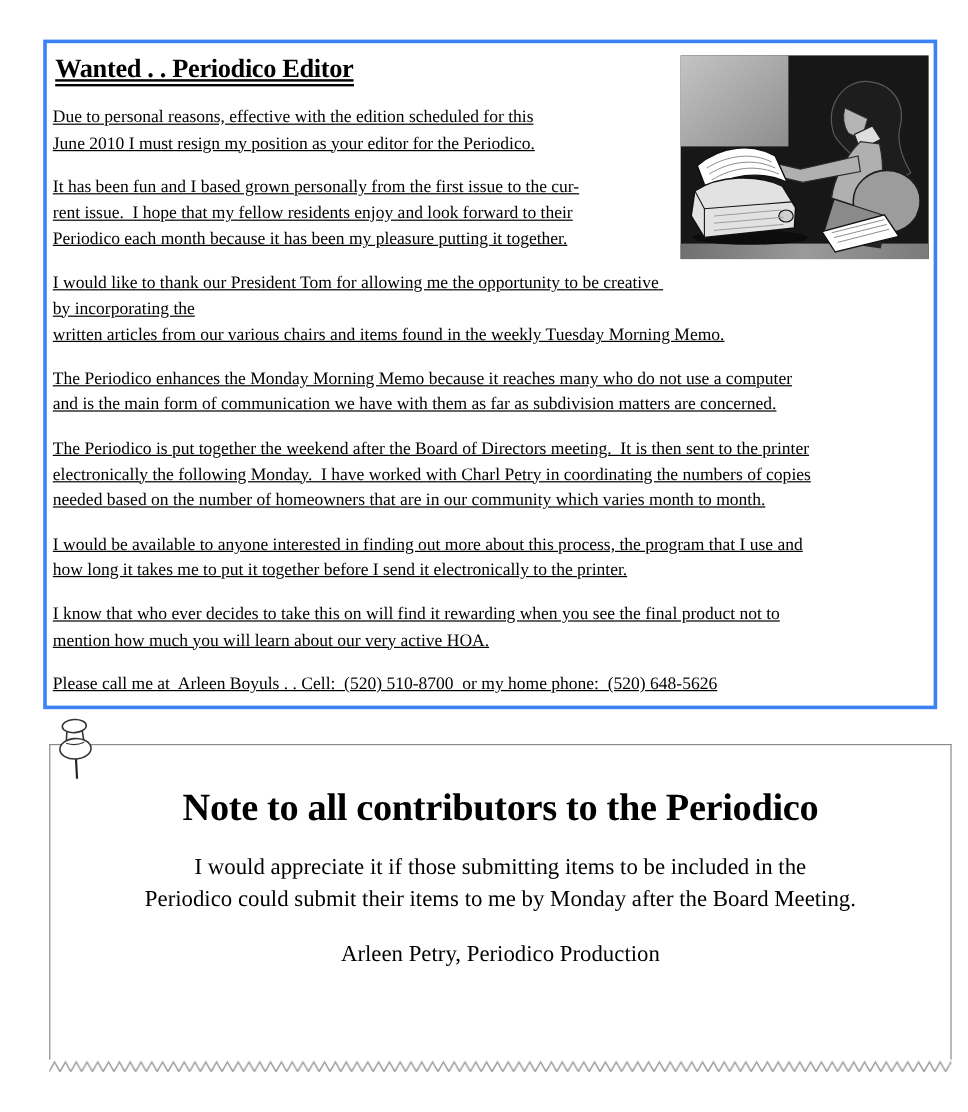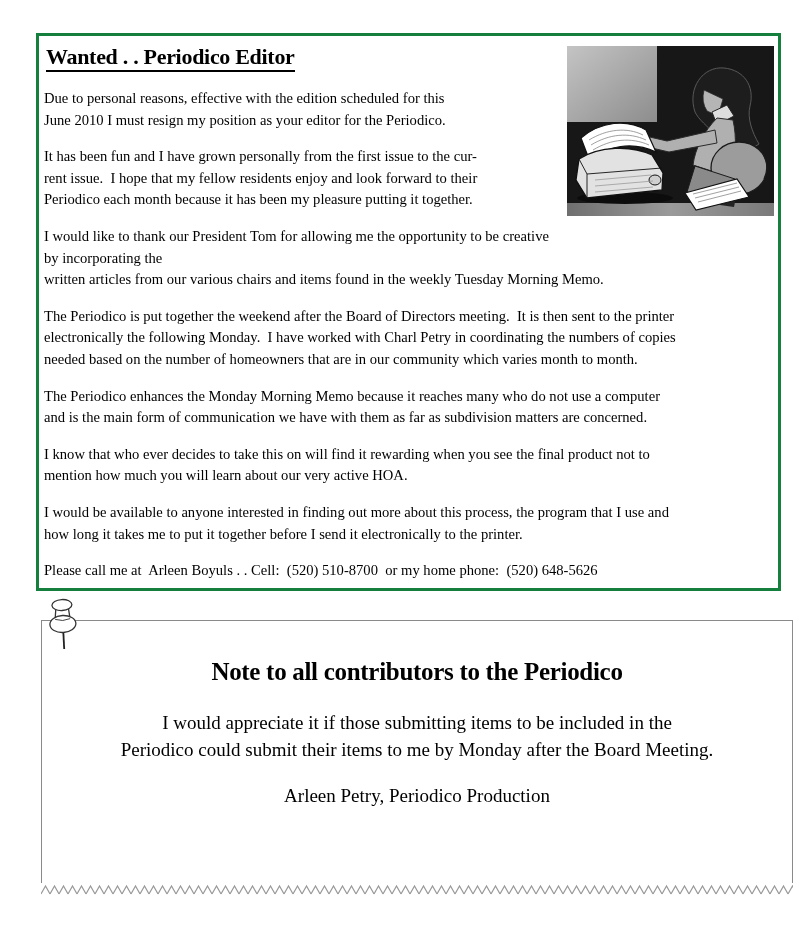--- a/index.html
+++ b/index.html
@@ -10,24 +10,25 @@
     font-family: "Liberation Serif", "DejaVu Serif", serif;
     color: #000;
     overflow: hidden;
   }
 
   
   .wanted-box {
     position: absolute;
     left: 36px; top: 33px;
     width: 730px; height: 544px;
-    border: 3px solid #15803d;
+    border: 3px solid #3b82f6;
     background: #fff;
     padding: 8px 4px 0 5px;
     box-sizing: content-box;
+    text-decoration: underline;
   }
   .wanted-box .illustration {
     float: right;
     width: 207px; height: 170px;
     margin: 2px 0 10px 14px;
   }
   .article-title {
     font-size: 22px;
     font-weight: bold;
     letter-spacing: -0.3px;
@@ -52,21 +53,21 @@
     left: 41px; top: 620px;
     width: 750px; height: 262px;
     border-top: 1px solid #8a8a8a;
     border-left: 1px solid #8a8a8a;
     border-right: 1px solid #8a8a8a;
     background: #fff;
     text-align: center;
   }
   .note-title {
     margin: 36px 0 0 0;
-    font-size: 25px;
+    font-size: 32px;
     font-weight: bold;
     letter-spacing: -0.3px;
     line-height: 30px;
   }
   .note-body {
     margin: 22px 0 0 0;
     font-size: 19px;
     line-height: 27px;
     white-space: pre-wrap;
   }
@@ -142,34 +143,34 @@
 
       <path d="M118 147 L170 133 L182 151 L129 164 Z" fill="#ffffff" stroke="#111" stroke-width="1.1"></path>
       <path d="M126 148 l44 -11 M128 152 l44 -11 M131 156 l43 -11" stroke="#777" stroke-width="0.7" fill="none"></path>
     </svg>
   </div>
 
   <h1 class="article-title"><span>Wanted . . Periodico Editor</span></h1>
 
   <p>Due to personal reasons, effective with the edition scheduled for this
 June 2010 I must resign my position as your editor for the Periodico.</p>
-  <p>It has been fun and I have grown personally from the first issue to the cur-
+  <p>It has been fun and I based grown personally from the first issue to the cur-
 rent issue.  I hope that my fellow residents enjoy and look forward to their
 Periodico each month because it has been my pleasure putting it together.</p>
   <p>I would like to thank our President Tom for allowing me the opportunity to be creative by incorporating the
 written articles from our various chairs and items found in the weekly Tuesday Morning Memo.</p>
+  <p>The Periodico enhances the Monday Morning Memo because it reaches many who do not use a computer
+and is the main form of communication we have with them as far as subdivision matters are concerned.</p>
   <p>The Periodico is put together the weekend after the Board of Directors meeting.  It is then sent to the printer
 electronically the following Monday.  I have worked with Charl Petry in coordinating the numbers of copies
 needed based on the number of homeowners that are in our community which varies month to month.</p>
-  <p>The Periodico enhances the Monday Morning Memo because it reaches many who do not use a computer
-and is the main form of communication we have with them as far as subdivision matters are concerned.</p>
+  <p>I would be available to anyone interested in finding out more about this process, the program that I use and
+how long it takes me to put it together before I send it electronically to the printer.</p>
   <p>I know that who ever decides to take this on will find it rewarding when you see the final product not to
 mention how much you will learn about our very active HOA.</p>
-  <p>I would be available to anyone interested in finding out more about this process, the program that I use and
-how long it takes me to put it together before I send it electronically to the printer.</p>
   <p>Please call me at  Arleen Boyuls . . Cell:  (520) 510-8700  or my home phone:  (520) 648-5626</p>
 </div>
 
 <div class="note-card">
   <h2 class="note-title">Note to all contributors to the Periodico</h2>
   <p class="note-body">I would appreciate it if those submitting items to be included in the
 Periodico could submit their items to me by Monday after the Board Meeting.</p>
   <div class="note-signature">
     <div>Arleen Petry, Periodico Production</div>
   </div>

